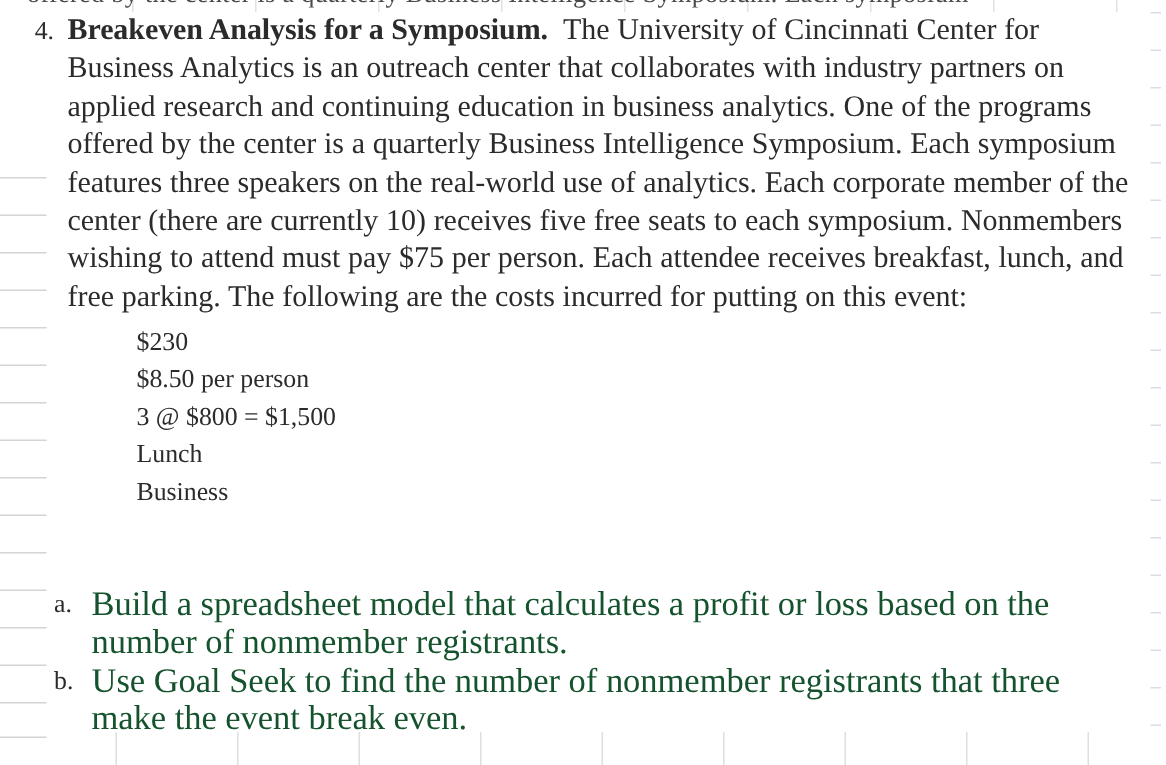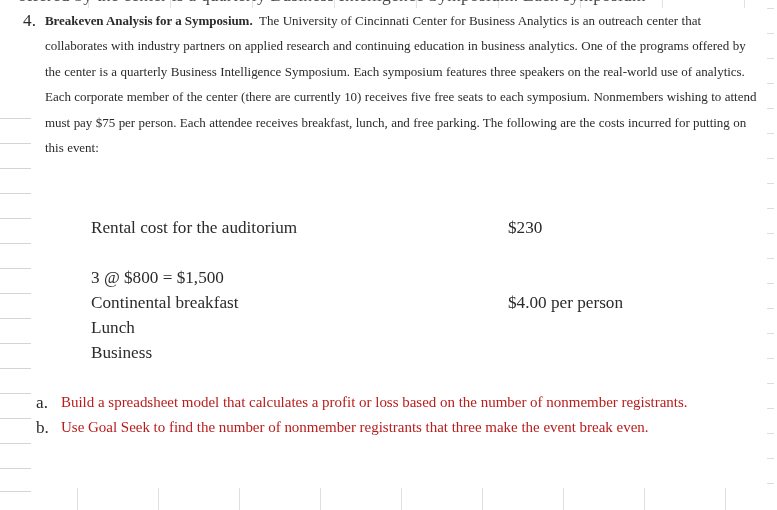--- a/index.html
+++ b/index.html
@@ -95,21 +95,21 @@
     width: 22px;
     flex: 0 0 22px;
     text-align: right;
     font-size: 17.2px;
     line-height: 25.4px;
     color: #2b2b2b;
   }
   .problem-body {
     flex: 1;
     padding-left: 9px;
-    font-size: 13px;
+    font-size: 20px;
     line-height: 25.4px;
     color: #2b2b2b;
     text-align: left;
   }
   .problem-title {
     font-weight: bold;
     letter-spacing: -0.05px;
   }
   .problem-text {
     letter-spacing: -0.02px;
@@ -157,23 +157,23 @@
   .subitem-marker {
     width: 15px;
     flex: 0 0 15px;
     font-size: 17.2px;
     line-height: 25.4px;
     color: #2b2b2b;
   }
   .subitem-text {
     flex: 1;
     padding-left: 10px;
-    font-size: 15px;
-    line-height: 25.4px;
-    color: #b91c1c;
+    font-size: 23px;
+    line-height: 25.4px;
+    color: #14532d;
     letter-spacing: -0.02px;
   }
 </style>
 </head>
 <body style="color: rgb(43, 43, 43); background: rgb(255, 255, 255);">
 
 <div class="page">
 
   <div class="artifact-layer">
     <div class="tick-left" style="top:118px"></div>
@@ -243,31 +243,27 @@
 
     <div class="problem">
       <div class="problem-row">
         <div class="problem-num">4.</div>
         <div class="problem-body"><span class="problem-title">Breakeven Analysis for a Symposium.</span>&nbsp; <span class="problem-text">The University of Cincinnati Center for Business Analytics is an outreach center that collaborates with industry partners on applied research and continuing education in business analytics. One of the programs offered by the center is a quarterly Business Intelligence Symposium. Each symposium features three speakers on the real-world use of analytics. Each corporate member of the center (there are currently 10) receives five free seats to each symposium. Nonmembers wishing to attend must pay $75 per person. Each attendee receives breakfast, lunch, and free parking. The following are the costs incurred for putting on this event:</span></div>
       </div>
     </div>
 
     <div class="cost-table">
       <div class="cost-row">
-        <div class="cost-label">Rental cost for the auditorium</div>
         <div class="cost-value">$230</div>
       </div>
       <div class="cost-row">
+        <div class="cost-value">$8.50 per person</div>
       </div>
       <div class="cost-row">
         <div class="cost-value">3 @ $800 = $1,500</div>
-      </div>
-      <div class="cost-row">
-        <div class="cost-label">Continental breakfast</div>
-        <div class="cost-value">$4.00 per person</div>
       </div>
       <div class="cost-row">
         <div class="cost-label">Lunch</div>
       </div>
       <div class="cost-row">
         <div class="cost-label">Business</div>
       </div>
     </div>
 
     <div class="subitems">

